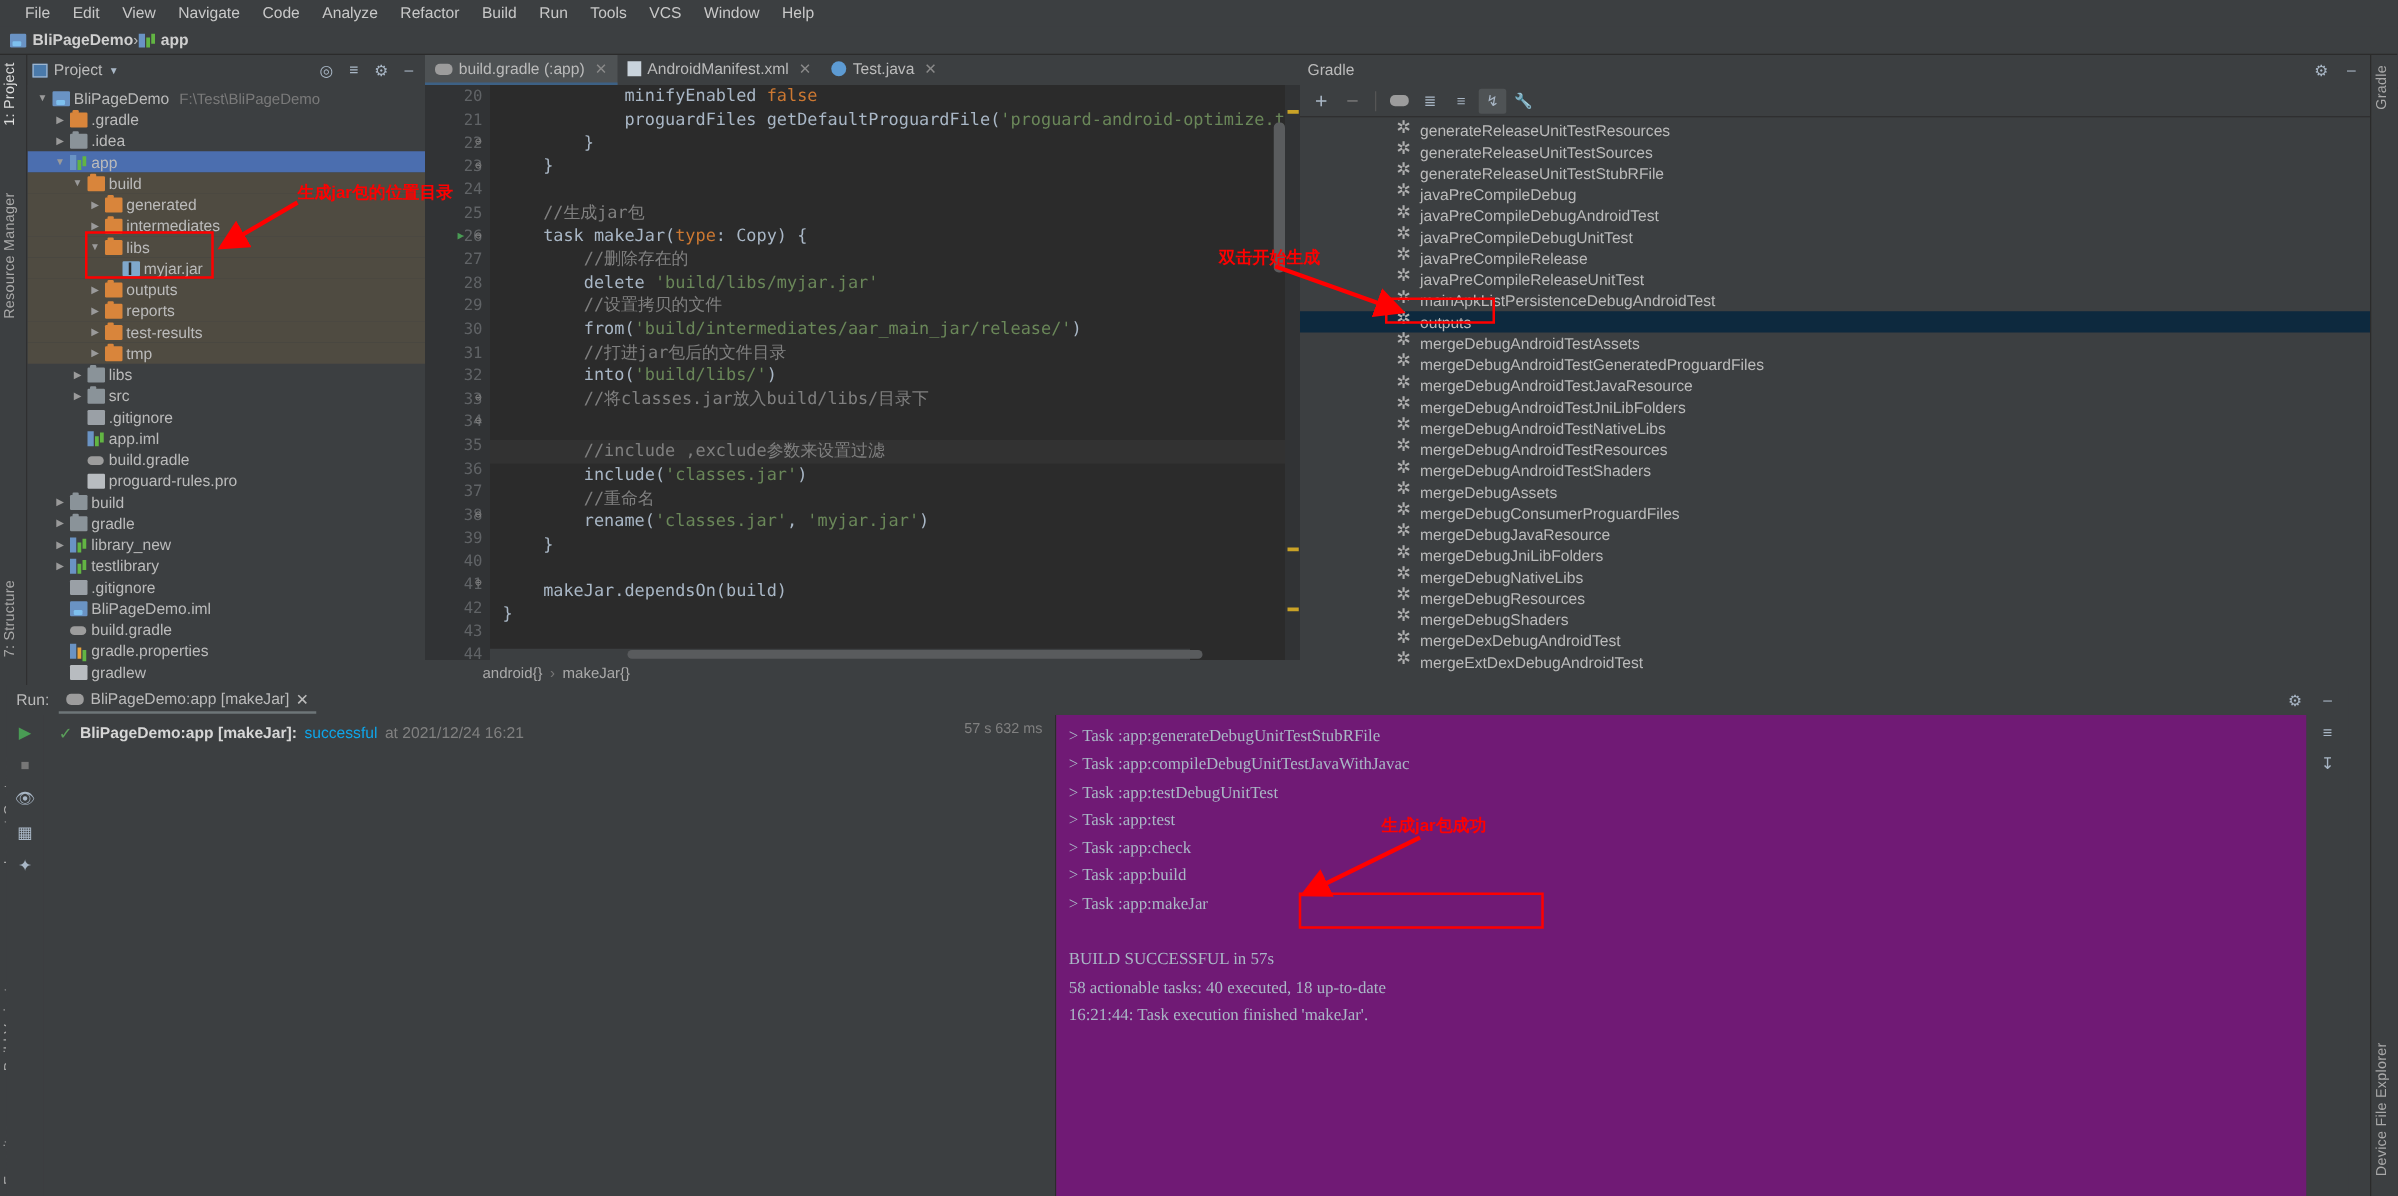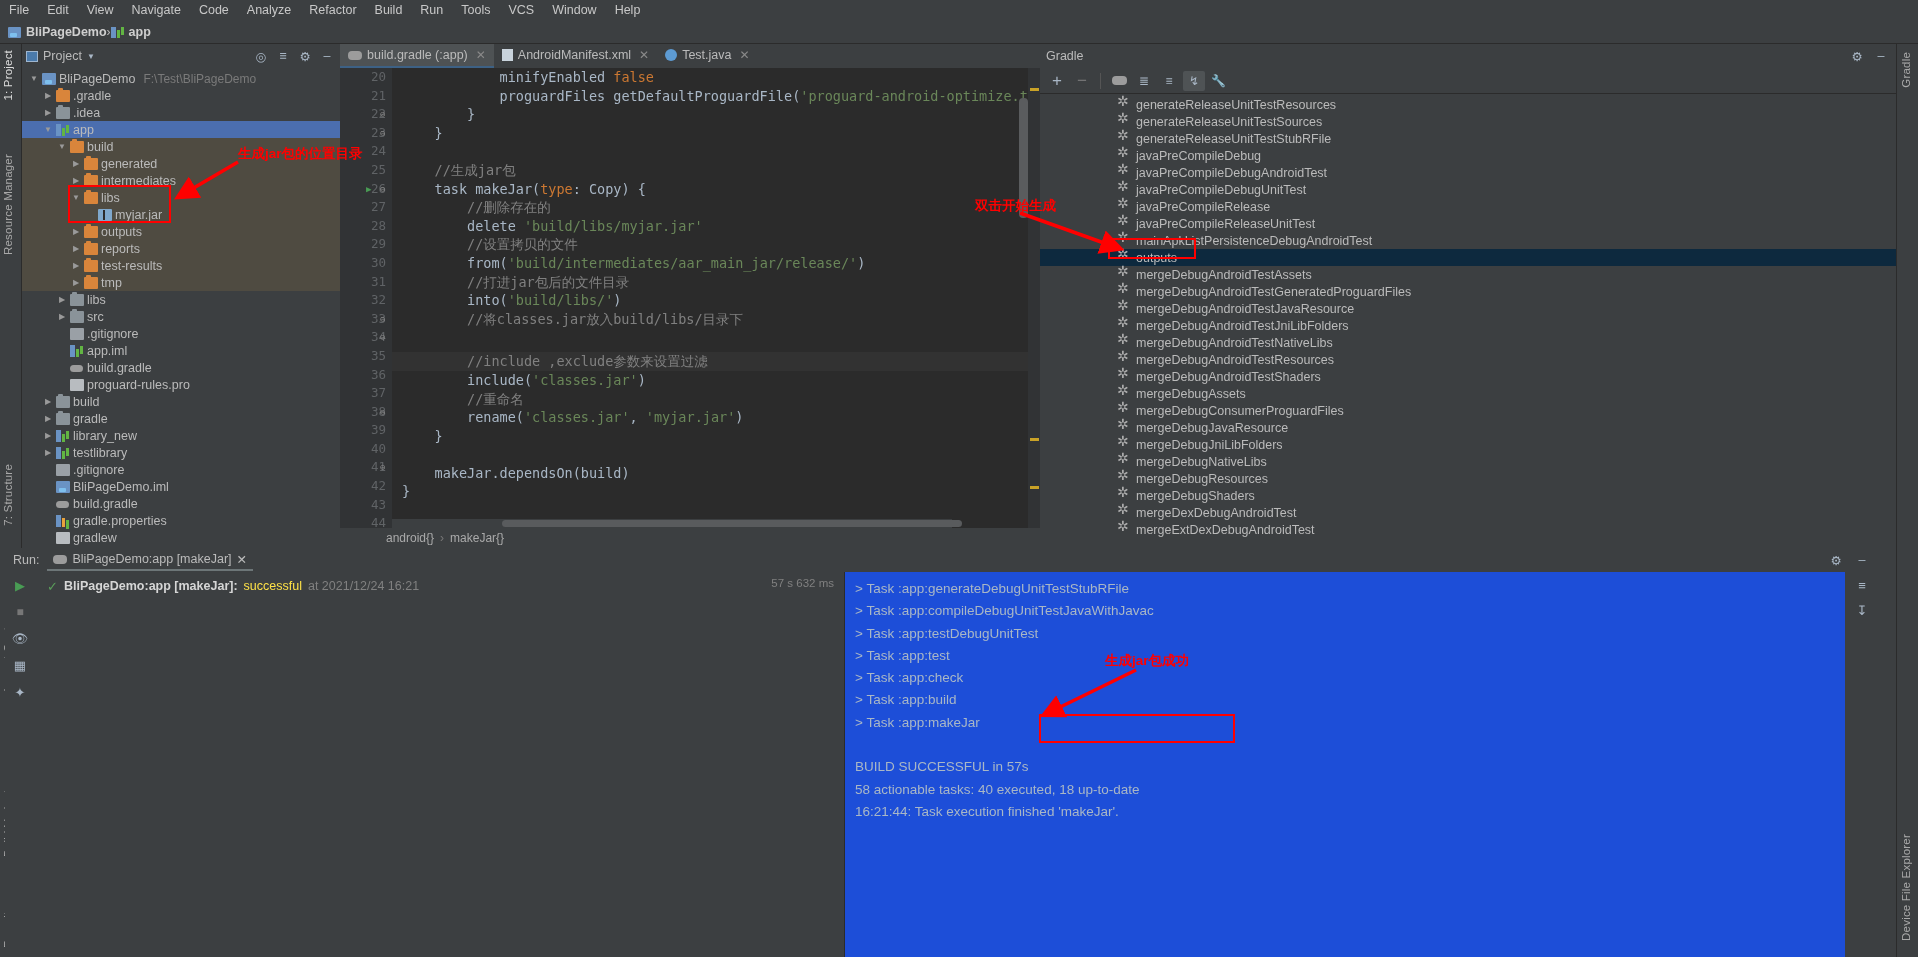--- a/index.html
+++ b/index.html
@@ -9,21 +9,21 @@
     font-family:"Liberation Sans", sans-serif;
     font-size:12px;
     color:#bbbbbb;
     -webkit-font-smoothing:antialiased;
   }
   .app{ position:relative; width:1918px; height:957px; }
 
   
   .menubar{
     position:absolute; top:0; left:0; width:1918px; height:21px;
-    background:#3c3f41; display:flex; align-items:flex-end; padding-left:0;
+    background:#3c3f41; display:flex; align-items:flex-end; padding-left:11px;
   }
   .menu-item{
     padding:2px 9px; font-size:12.5px; color:#c8c8c8; white-space:nowrap;
     line-height:17px;
   }
 
   
   .crumbbar{
     position:absolute; top:21px; left:0; width:1918px; height:23px;
     background:#3c3f41; display:flex; align-items:center; padding-left:8px;
@@ -180,21 +180,21 @@
   .rp-head{ height:24px; display:flex; align-items:center; gap:8px; padding:0 8px; font-size:12.5px;}
   .rp-tab{ display:flex; align-items:center; gap:5px; padding:2px 6px; border-bottom:2px solid #6d7678;}
   .rp-head .tools{ margin-left:auto; display:flex; gap:8px; align-items:center;}
   .rp-body{ flex:1; display:flex; background:#3c3f41; position:relative;}
   .rp-gutter{ width:30px; background:#3c3f41; display:flex; flex-direction:column; align-items:center; padding-top:6px; gap:12px;}
   .rp-tree{ width:810px; background:#3c3f41; border-right:1px solid #2b2b2b; padding-top:4px; position:relative;}
   .rp-node{ display:flex; align-items:center; gap:6px; height:20px; padding-left:12px; font-size:12.5px;}
   .chk{ color:#5a9e5a; font-size:13px;}
   .rp-time{ position:absolute; right:10px; top:5px; font-size:11.5px; color:#808080;}
   .console{
-    flex:1; background:#1d4ed8; font-family:Liberation Sans, sans-serif;
+    flex:1; background:#701a75; font-family:Liberation Serif, serif;
     font-size:13.5px; color:#a9b7c6; padding:6px 0 0 10px; position:relative; overflow:hidden;
   }
   .cln{ height:22.3px; line-height:22.3px; white-space:pre;}
   .rp-right{ width:34px; background:#3c3f41; display:flex; flex-direction:column; align-items:center; padding-top:6px; gap:10px;}
 
   
   .anno{ position:absolute; color:#ff0000; font-size:13.5px; font-weight:bold; white-space:nowrap; z-index:60;}
   .redbox{ position:absolute; border:2px solid #ff0000; z-index:55; pointer-events:none;}
   svg.arrowlayer{ position:absolute; top:0; left:0; width:1918px; height:957px; z-index:58; pointer-events:none;}
 </style>
@@ -646,21 +646,21 @@
         <div style="color:#499c54;font-size:13px;">▶</div>
         <div style="color:#777;font-size:12px;">■</div>
         <div style="color:#a9b7c6;font-size:13px;">👁</div>
         <div style="color:#a9b7c6;font-size:13px;">▦</div>
         <div style="color:#a9b7c6;font-size:13px;">✦</div>
       </div>
       <div class="rp-tree">
         <div class="rp-node">
           <span class="chk">✓</span>
           <span style="font-weight:bold;color:#d6d6d6;">BliPageDemo:app [makeJar]:</span>
-          <span style="color:#fde047;">successful</span>
+          <span style="color:#0ea5e9;">successful</span>
           <span style="color:#808080;">at 2021/12/24 16:21</span>
         </div>
         <div class="rp-time">57 s 632 ms</div>
       </div>
       <div class="console" id="console">
           <div class="cln">&gt; Task :app:generateDebugUnitTestStubRFile</div>
           <div class="cln">&gt; Task :app:compileDebugUnitTestJavaWithJavac</div>
           <div class="cln">&gt; Task :app:testDebugUnitTest</div>
           <div class="cln">&gt; Task :app:test</div>
           <div class="cln">&gt; Task :app:check</div>

